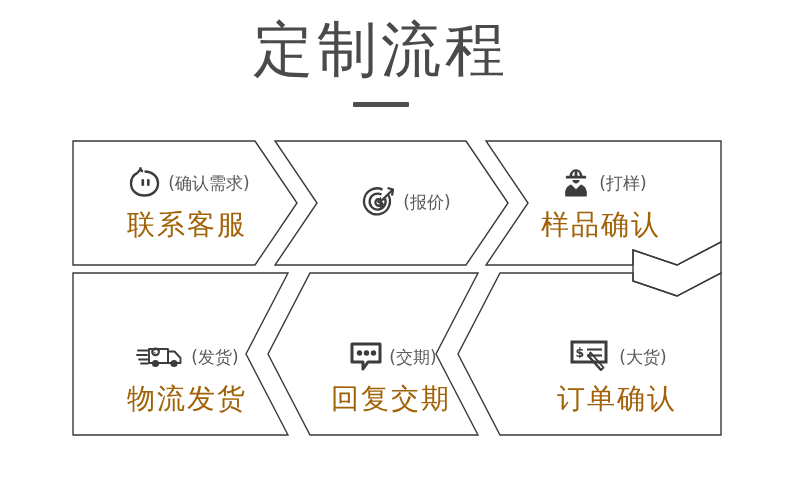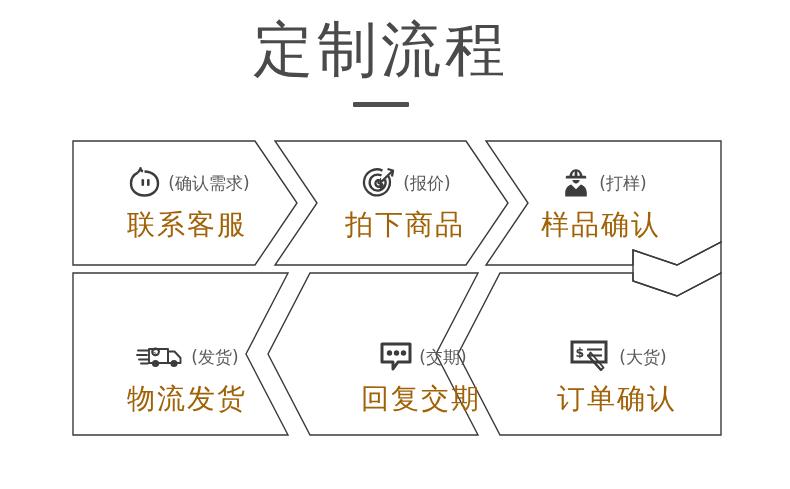--- a/index.html
+++ b/index.html
@@ -96,21 +96,21 @@
     white-space: nowrap;
     font-family: Liberation Mono, monospace;
   }
 
   
   .r1c1 { left: 82px;  top: 11px; }
   .r1c2 { left: 300px; top: 11px; }
   .r1c3 { left: 496px; top: 11px; }
   
   .r2c1 { left: 82px;  top: 185px; align-items: center; }
-  .r2c2 { left: 316px; top: 185px; }
+  .r2c2 { left: 286px; top: 185px; }
   .r2c3 { left: 512px; top: 185px; }
 </style>
 </head>
 <body>
 
 <div class="header">
   <h1 class="page-title">定制流程</h1>
   <div class="title-rule"></div>
 </div>
 
@@ -161,21 +161,20 @@
           </g>
           <text x="14.2" y="22.4" font-size="12" font-weight="bold" fill="#3c3c3c" font-family="DejaVu Sans, sans-serif">$</text>
           <g fill="none" stroke="#3c3c3c" stroke-width="2.3" stroke-linejoin="round">
             <path d="M17.5,17.5 L31,4.5"></path>
             <path d="M25.5,3.0 L31,4.5 L30,10.5"></path>
           </g>
         </svg>
       </span>
       <span class="step-sub">(报价)</span>
     </div>
-    <div class="step-label">拍下商品</div>
   </div>
 
   <div class="step r1c3">
     <div class="step-top">
       <span class="step-icon">
         <svg width="34" height="34" viewBox="0 0 34 34">
           <g fill="#3c3c3c">
             <path d="M17,3.2 C13.6,3.2 11,6.1 10.5,9.8 L8.2,9.8 C7.3,9.8 6.8,10.4 6.8,11.2
                      L6.8,12.4 L27.2,12.4 L27.2,11.2 C27.2,10.4 26.7,9.8 25.8,9.8
                      L23.5,9.8 C23,6.1 20.4,3.2 17,3.2 Z M15.6,5.3 L15.6,9.8 L13.1,9.8

